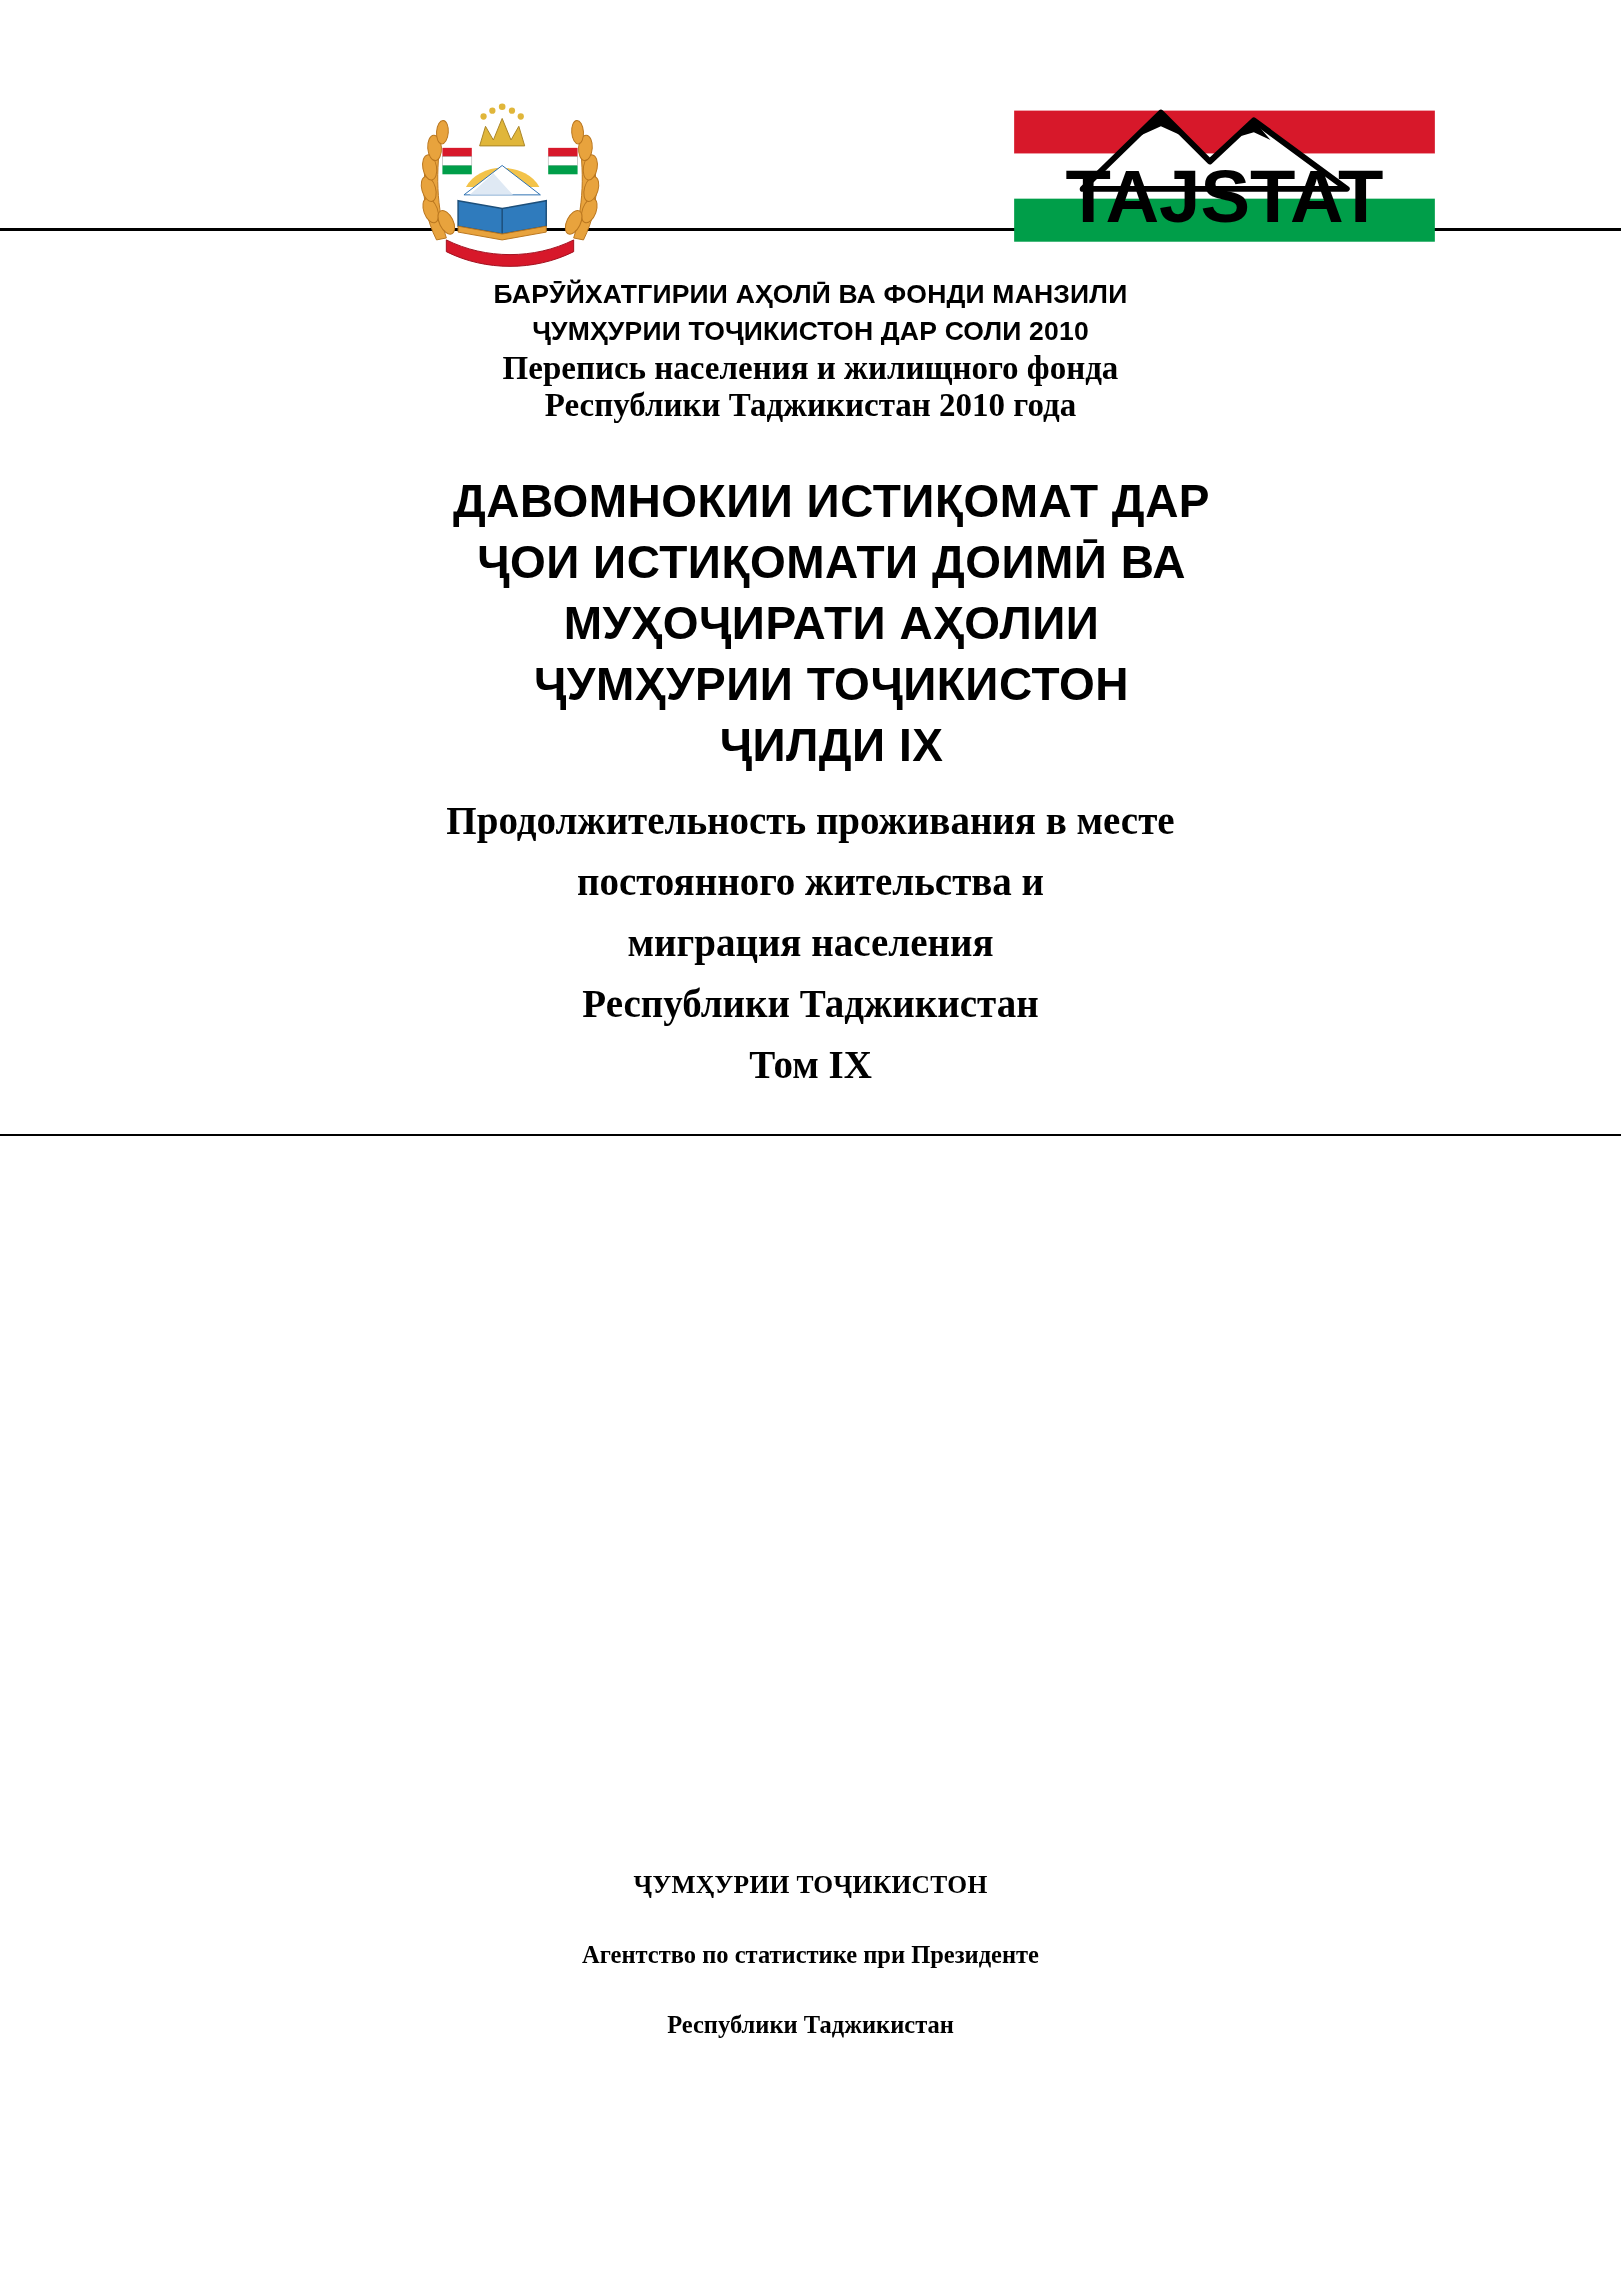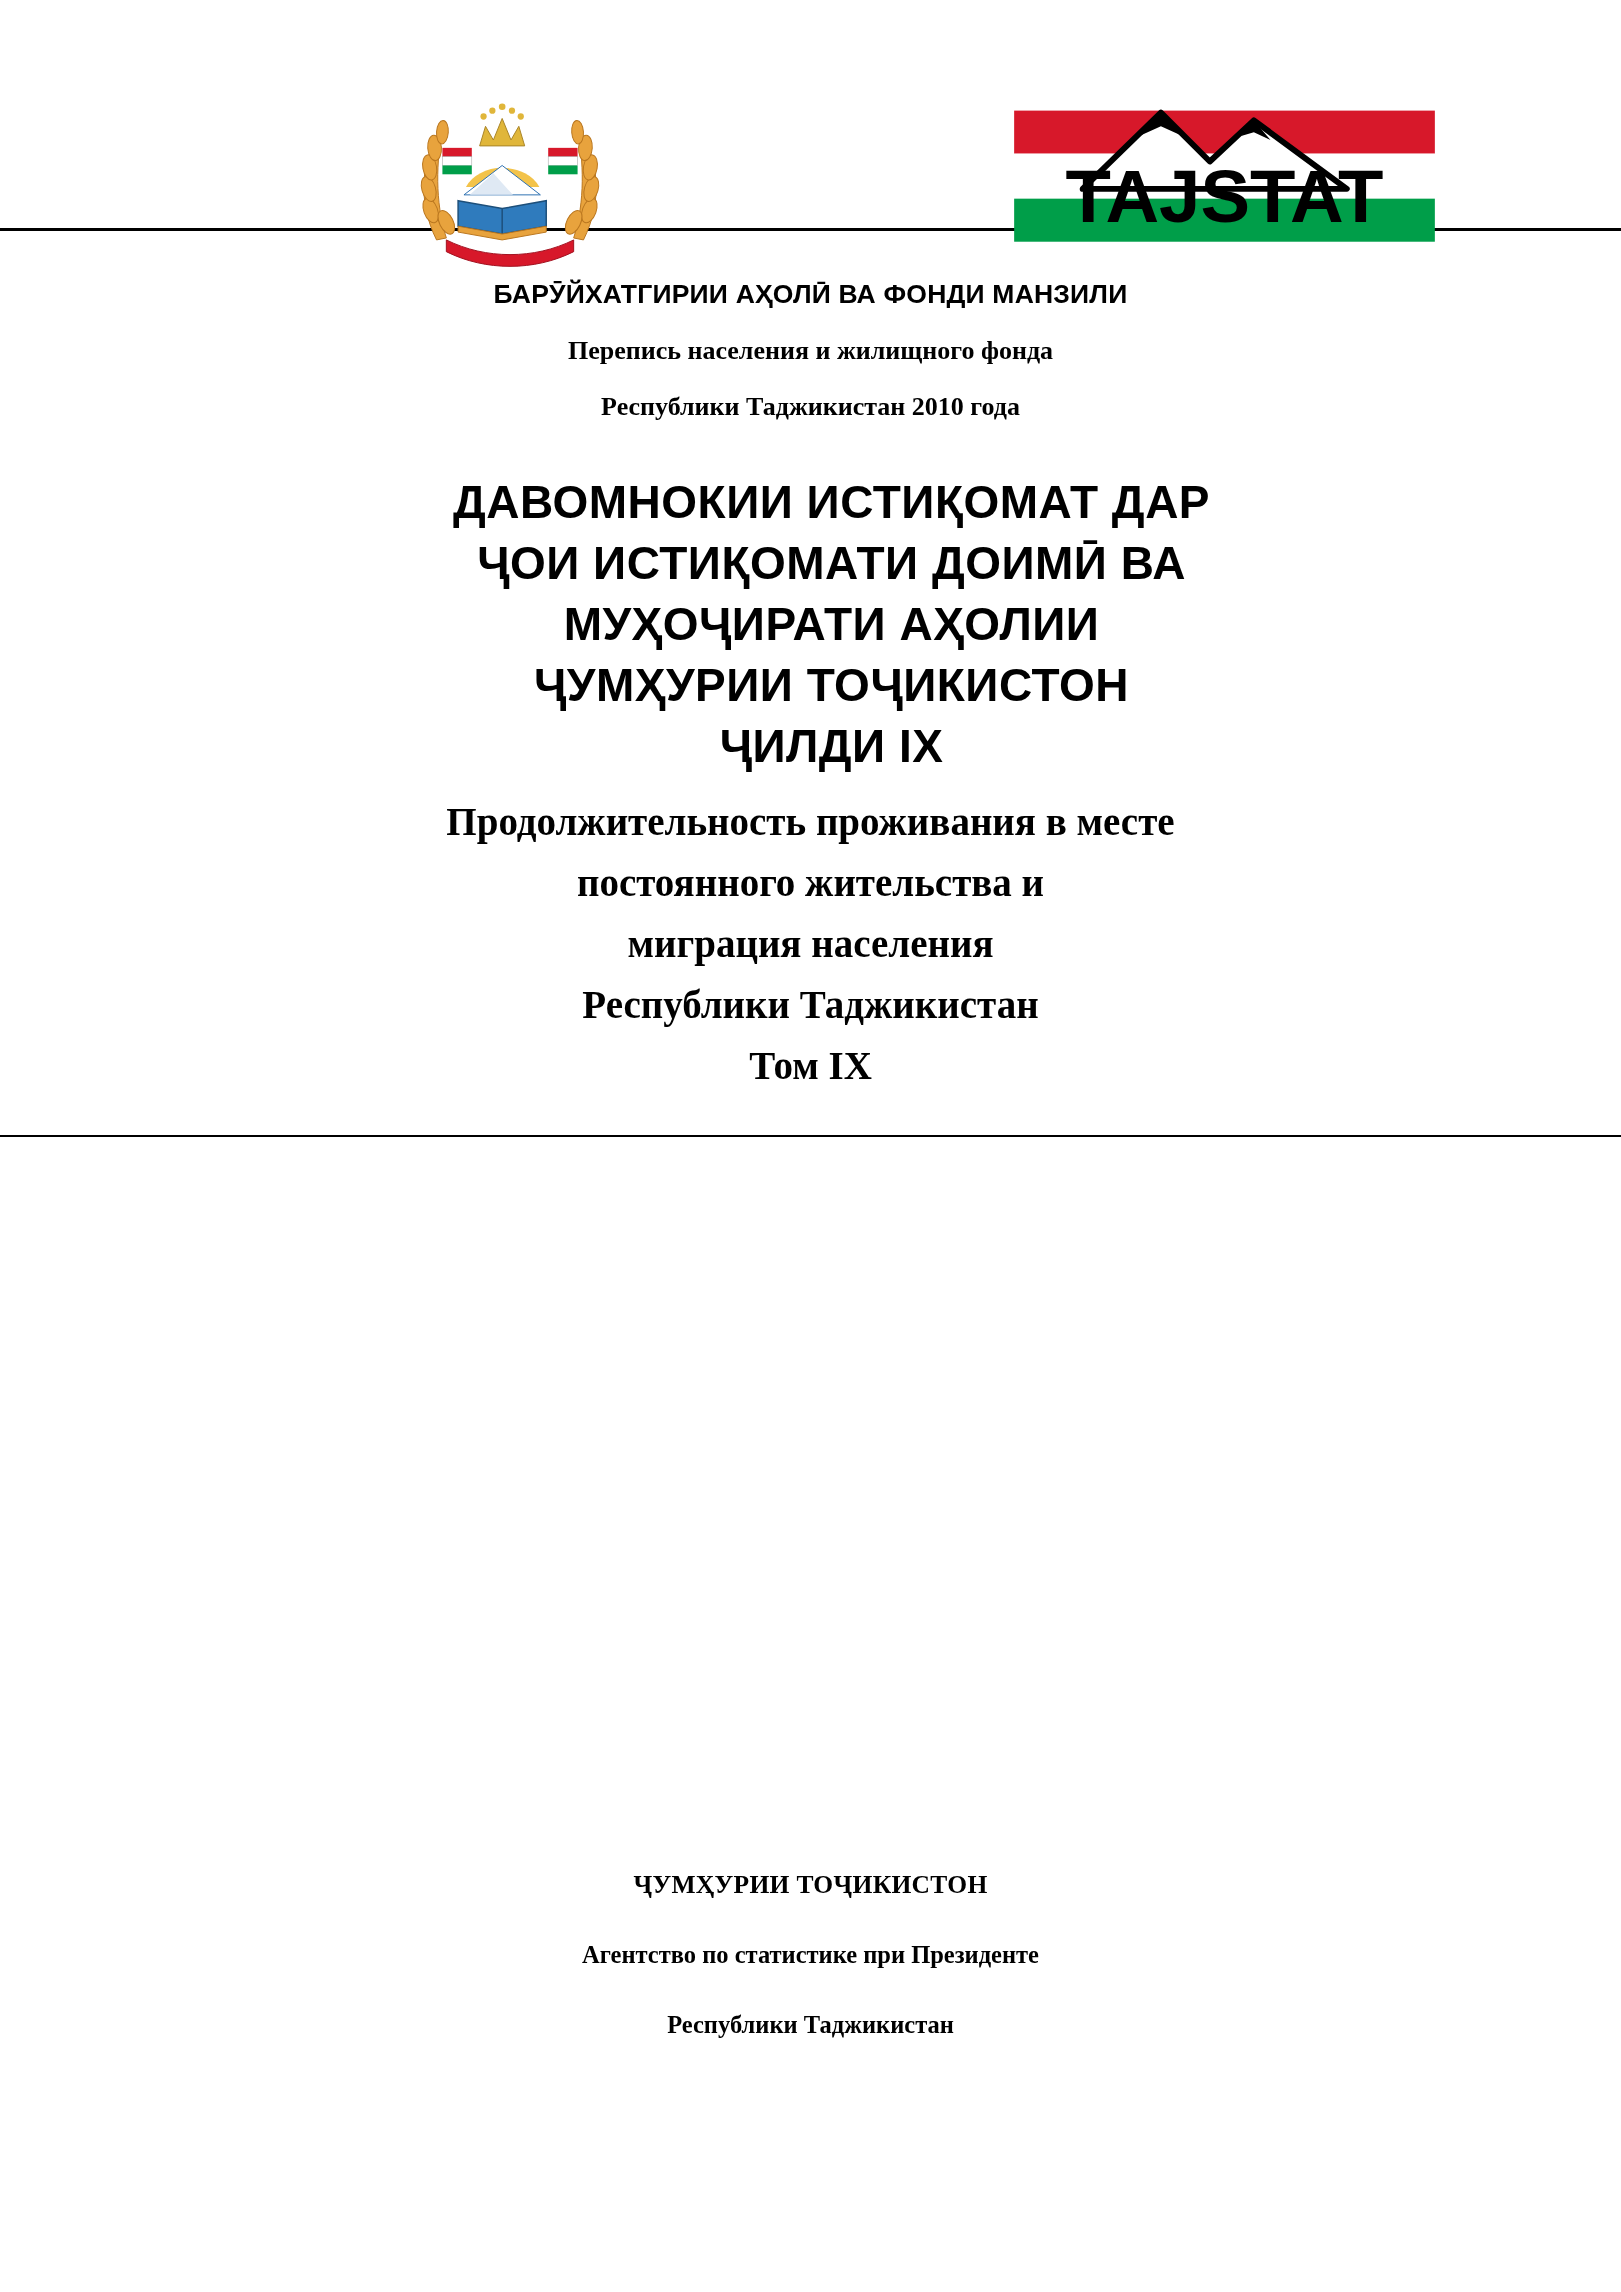--- a/index.html
+++ b/index.html
@@ -65,23 +65,23 @@
   .hdr-tj {
     font-family: "Liberation Sans", sans-serif;
     font-weight: bold;
     font-size: 26.5px;
     line-height: 37px;
     letter-spacing: 0.2px;
   }
   .hdr-ru {
     font-family: "Liberation Serif", serif;
     font-weight: bold;
-    font-size: 26px;
+    font-size: 33px;
     line-height: 37px;
-    margin-top: 19px;
+    margin-top: 0;
   }
 
   
   .title-tj {
     text-align: center;
     font-family: "Liberation Sans", sans-serif;
     font-weight: bold;
     font-size: 46px;
     line-height: 61px;
     margin-top: 47px;
@@ -204,20 +204,21 @@
         <path d="M232 44 L245 28 L262 48 L245 40 Z" fill="#000000"></path>
         <text x="215" y="132" text-anchor="middle" font-family="Liberation Sans, sans-serif" font-size="76" font-weight="bold" fill="#000000">TAJSTAT</text>
       </svg>
     </div>
   </div>
 
   <div class="rule rule-top"></div>
 
   <div class="header-block">
     <div class="hdr-tj">БАРӮЙХАТГИРИИ АҲОЛӢ ВА ФОНДИ МАНЗИЛИ</div>
+    <div class="hdr-tj">ҶУМҲУРИИ ТОҶИКИСТОН ДАР СОЛИ 2010</div>
     <div class="hdr-ru">Перепись населения и жилищного фонда</div>
     <div class="hdr-ru">Республики Таджикистан 2010 года</div>
   </div>
 
   <div class="title-tj">
     <div>ДАВОМНОКИИ ИСТИҚОМАТ ДАР</div>
     <div>ҶОИ ИСТИҚОМАТИ ДОИМӢ ВА</div>
     <div>МУҲОҶИРАТИ АҲОЛИИ</div>
     <div>ҶУМҲУРИИ ТОҶИКИСТОН</div>
     <div>ҶИЛДИ IX</div>

